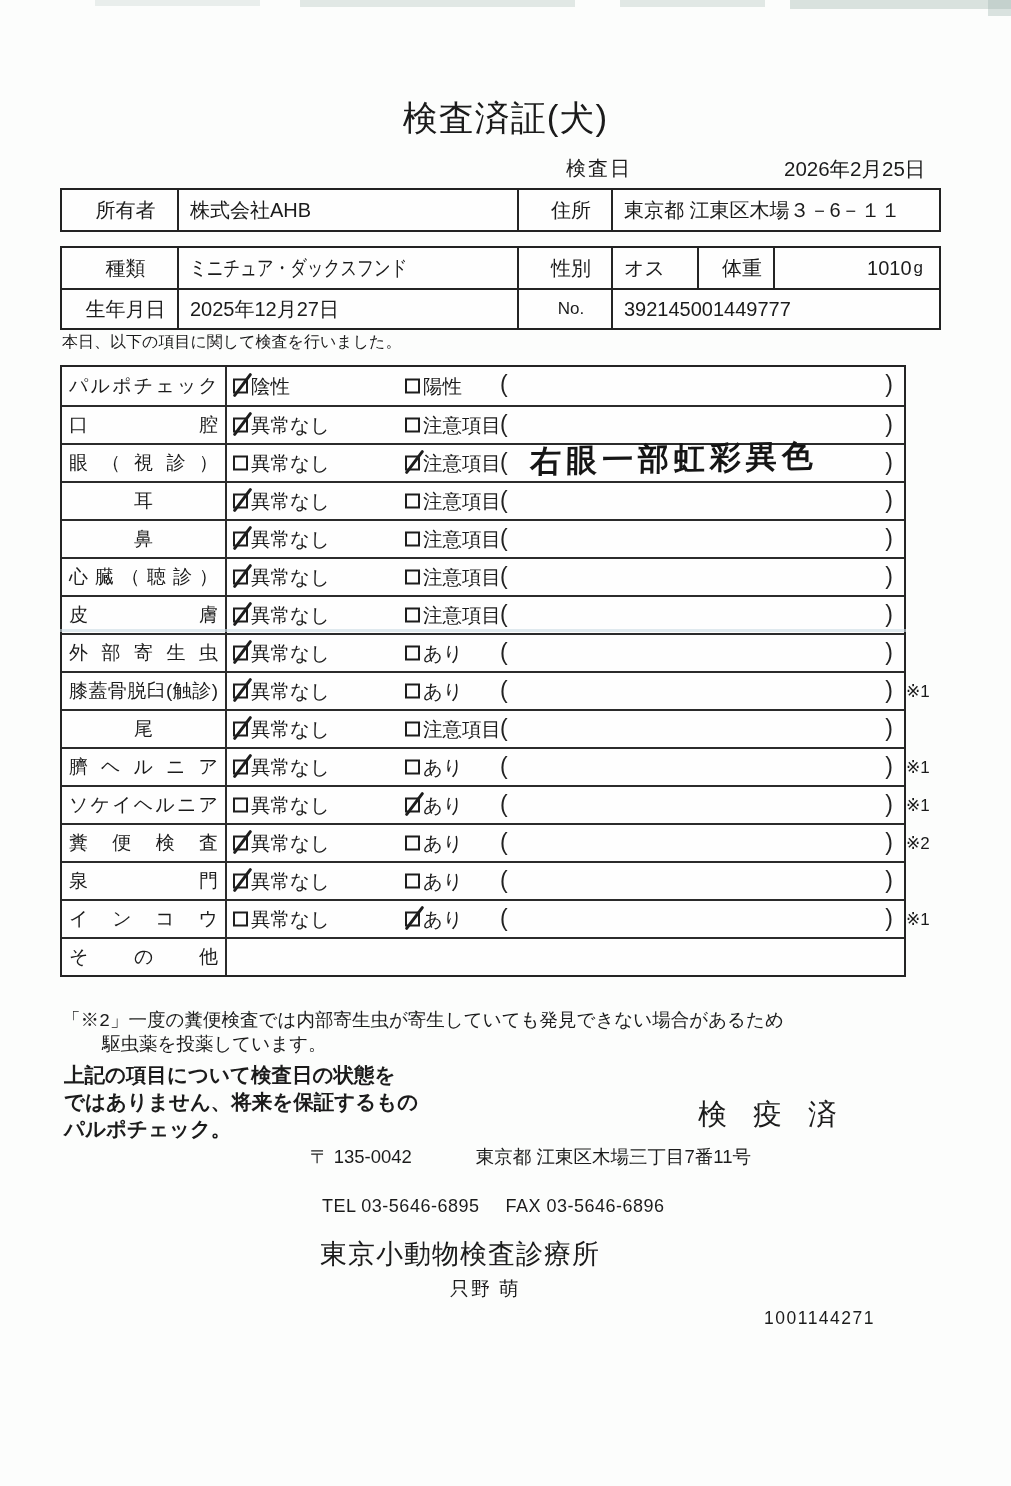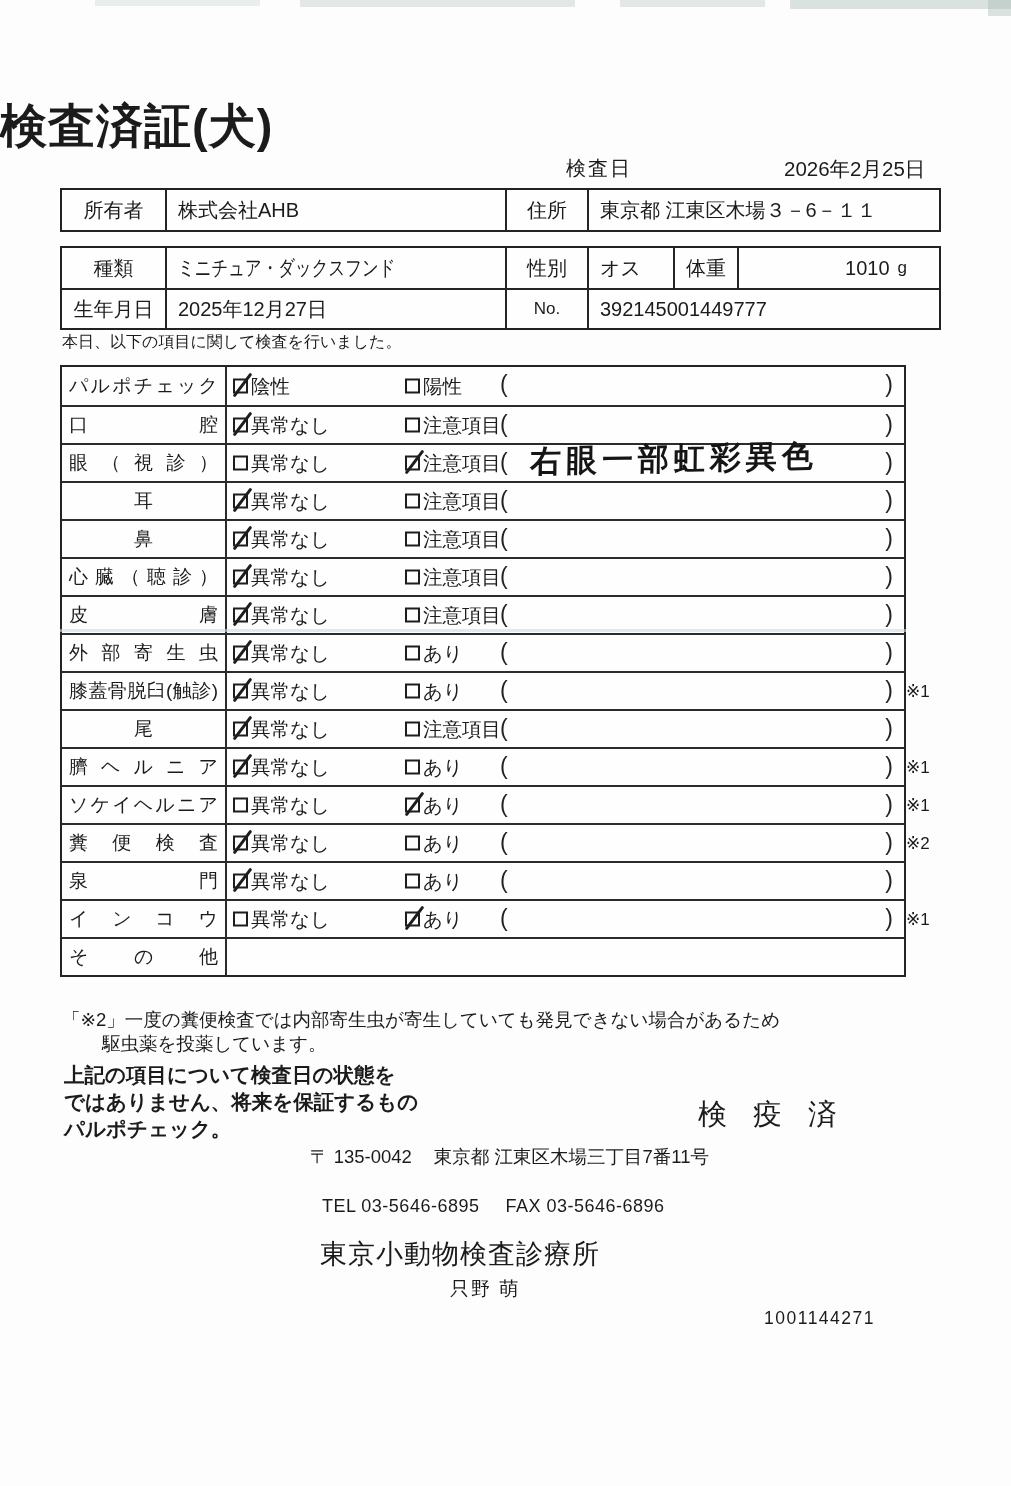--- a/index.html
+++ b/index.html
@@ -15,22 +15,23 @@
     height: 1486px;
     background: #fcfdfc;
     overflow: hidden;
   }
   
   .artifact { position: absolute; pointer-events: none; }
 
   .doc-title {
     position: absolute;
     top: 95px; left: 0; width: 100%;
-    font-size: 47px;
-    font-weight: 700;
+    text-align: center;
+    font-size: 35px;
+    font-weight: 400;
     letter-spacing: 1px;
   }
   .insp-date-label {
     position: absolute; top: 155px; left: 566px;
     font-size: 20px; letter-spacing: 2px;
   }
   .insp-date-value {
     position: absolute; top: 155px; left: 784px;
     font-size: 20.5px;
   }
@@ -43,29 +44,29 @@
   }
   .hdr-row { display: flex; height: 40px; }
   .hdr-row + .hdr-row { border-top: 2.2px solid #242424; }
   .hdr-cell {
     display: flex; align-items: center;
     font-size: 20px;
     overflow: hidden; white-space: nowrap;
     border-right: 2.2px solid #242424;
   }
   .hdr-cell:last-child { border-right: none; }
-  .hdr-cell.lab { justify-content: center; }
+  .hdr-cell.lab { justify-content: center; margin-left: 12px; }
   .hdr-cell.val { padding-left: 11px; }
   .t-owner { top: 188px; }
   .t-owner .hdr-row { height: 40px; }
   .t-pet { top: 246px; }
   .w-105 { width: 105px; } .w-340 { width: 340px; } .w-82 { width: 82px; }
   .w-86 { width: 86px; }  .w-64 { width: 64px; }  .grow { flex: 1; }
   .breed-val { transform: scaleX(0.78); transform-origin: left center; font-size: 21px; }
-  .weight-cell { justify-content: flex-end; padding-right: 32px; gap: 8px; }
+  .weight-cell { justify-content: flex-end; padding-right: 16px; gap: 2px; }
   .weight-unit { font-size: 17px; }
   .no-lab { font-size: 17px; }
 
   .intro-line {
     position: absolute; top: 332px; left: 62px;
     font-size: 16px;
   }
 
   
   .exam-table {
@@ -131,34 +132,34 @@
   }
   .blue-scan-line {
     position: absolute; top: 629px; left: 60px;
     width: 846px; height: 2.5px;
     background: #c9dbe2; opacity: 0.6; z-index: 3;
     pointer-events: none;
   }
 
   .footnote { position: absolute; left: 62px; font-size: 18.5px; white-space: nowrap; }
   .fn-1 { top: 981px; }
-  .fn-2a { top: 1007px; }
+  .fn-2a { top: 1007px; font-family: Liberation Mono, monospace; }
   .fn-2b { top: 1031px; left: 102px; }
 
   .disclaimer {
     position: absolute; top: 1061px; left: 64px;
     font-size: 20.5px; font-weight: 700; line-height: 27px;
   }
   .stamp {
     position: absolute; top: 1095px; left: 698px;
     font-size: 29px; letter-spacing: 9px; white-space: nowrap;
   }
   .postal-line {
     position: absolute; top: 1144px; left: 310px;
-    font-size: 18.5px; display: flex; gap: 22px; white-space: nowrap;
+    font-size: 18.5px; display: flex; gap: 64px; white-space: nowrap;
   }
   .tel-line {
     position: absolute; top: 1196px; left: 322px;
     font-size: 18px; display: flex; gap: 26px;
     letter-spacing: 0.5px; white-space: nowrap;
   }
   .clinic-name {
     position: absolute; top: 1236px; left: 320px;
     font-size: 27px; letter-spacing: 1px; white-space: nowrap;
   }

